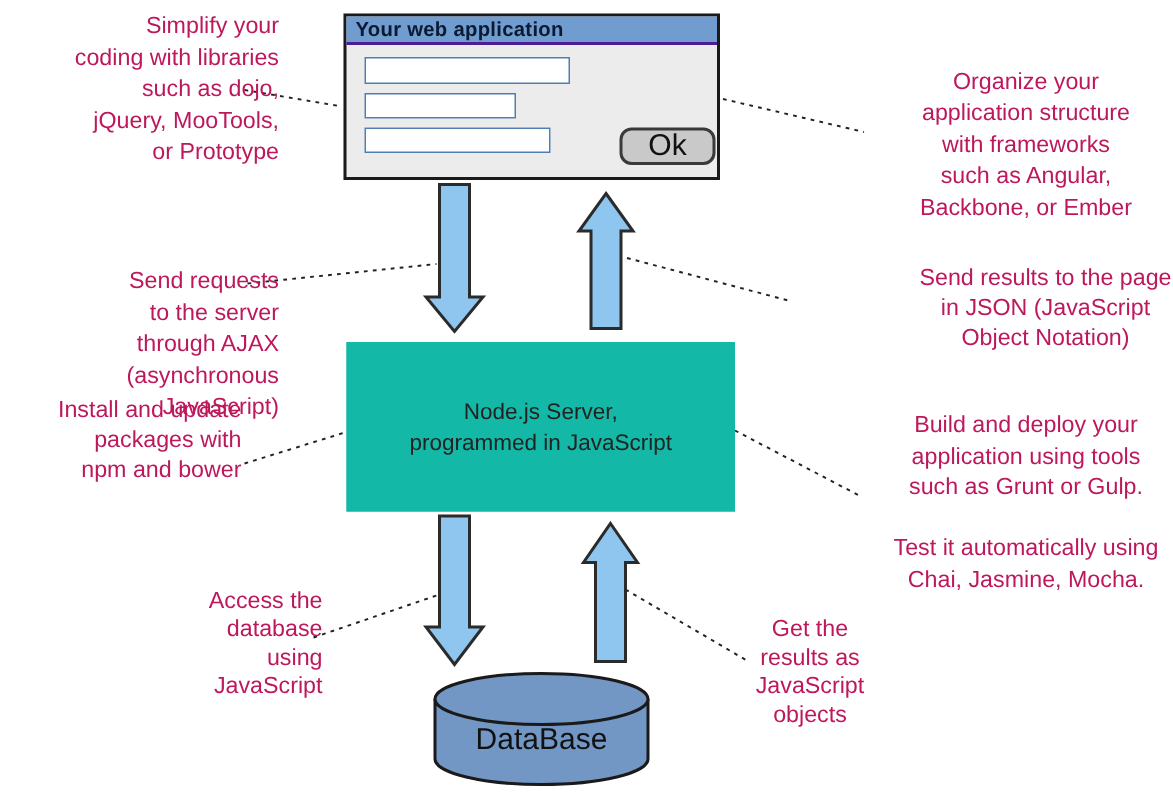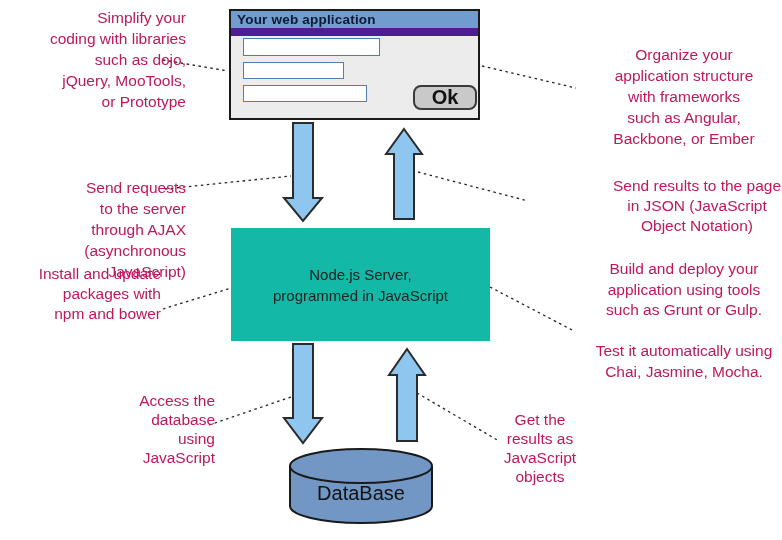--- a/index.html
+++ b/index.html
@@ -13,54 +13,54 @@
     white-space:pre-line;color:#be185d;
   }
   .r{text-align:right;}
   .l{text-align:center;}
   
   .window{
     position:absolute;left:229px;top:9px;width:251px;height:111px;z-index:2;
     background:#ececec;border:2px solid #1a1a1a;box-sizing:border-box;
   }
   .titlebar{
-    height:17px;background:#719ccf;border-bottom:8px solid #4c1d95;
+    height:17px;background:#719ccf;border-bottom:2px solid #4c1d95;
     font-size:13.5px;font-weight:bold;color:#0a1a33;line-height:17px;
     padding-left:6px;letter-spacing:0.2px;
   }
   .field{
     position:absolute;background:#ffffff;border:1px solid #4e7fb3;box-sizing:border-box;
   }
   .f1{left:12px;top:27px;width:137px;height:18px;}
   .f2{left:12px;top:51px;width:101px;height:17px;}
   .f3{left:12px;top:74px;width:124px;height:17px;}
   .okbtn{
     position:absolute;left:182px;top:74px;width:64px;height:25px;
     background:#c9c9c9;border:2px solid #3a3a3a;border-radius:8px;
     font-family:inherit;font-size:20px;line-height:21px;color:#111;
-    text-align:center;padding:0;box-sizing:border-box;font-weight:bold;
+    text-align:center;padding:0;box-sizing:border-box;
   }
   
   .serverbox{
     position:absolute;left:231px;top:228px;width:259px;height:113px;z-index:2;
     background:#14b8a6;border:2px solid #14b8a6;box-sizing:border-box;
     display:flex;align-items:center;justify-content:center;
     text-align:center;font-size:15px;line-height:21px;color:#222;white-space:pre-line;
   }
   .dblabel{
     position:absolute;left:290px;top:482px;width:142px;z-index:3;
     text-align:center;font-size:20px;line-height:23px;color:#111;
   }
   
   .n-simplify{left:0px;top:7px;width:186px;line-height:21px;}
   .n-organize{left:586px;top:44px;width:196px;line-height:21px;}
   .n-ajax{left:30px;top:132px;width:156px;line-height:21px;margin-top:45px;}
   .n-json{left:537px;top:176px;width:240px;margin-left:40px;}
   .n-npm{left:20px;top:264px;width:141px;}
-  .n-build{left:586px;top:259px;width:196px;line-height:20.5px;}
+  .n-build{left:586px;top:274px;width:196px;line-height:20.5px;}
   .n-access{left:104px;top:391px;width:111px;line-height:19px;}
   .n-get{left:480px;top:410px;width:120px;line-height:19px;}
 </style>
 </head>
 <body>
 
 <div id="canvas">
 
   <svg class="overlay" width="782" height="540" viewBox="0 0 782 540">
     <g stroke="#222" stroke-width="1.3" stroke-dasharray="2.5,3.5">

